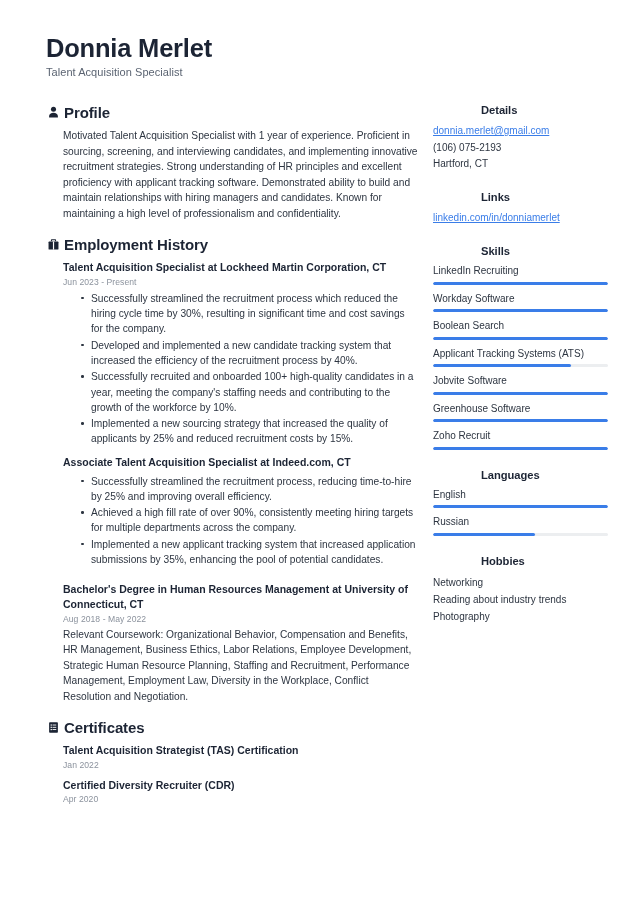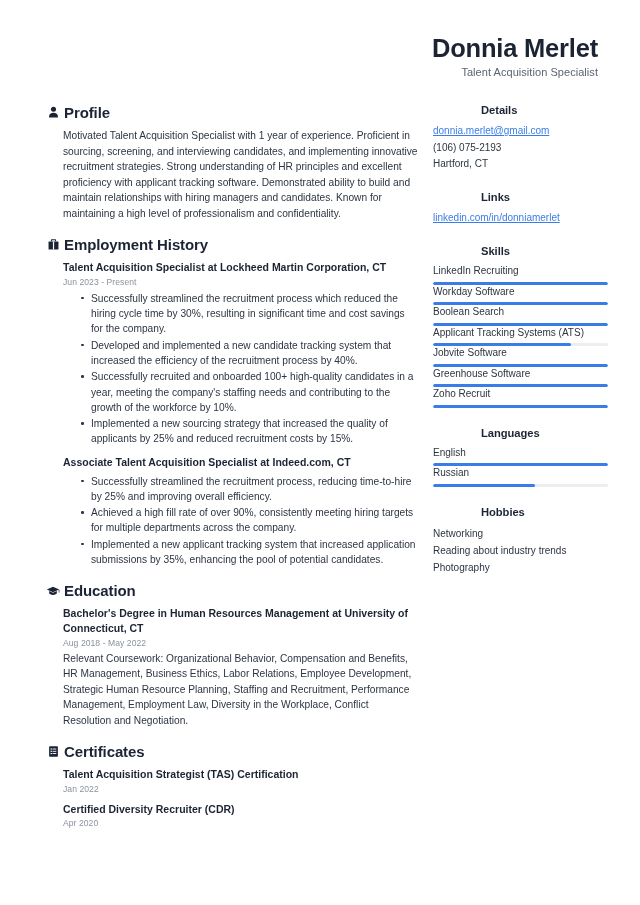--- a/index.html
+++ b/index.html
@@ -18,21 +18,21 @@
   .page {
     position: relative;
     width: 640px;
     height: 905px;
     background: #ffffff;
     padding: 34px 42px 10px 46px;
     overflow: hidden;
   }
 
   
-  .header { margin-bottom: 26px; text-align: right; }
+  .header { margin-bottom: 26px; }
 
   .name {
     font-size: 25.5px;
     font-weight: bold;
     color: #1c2434;
     letter-spacing: -0.2px;
     line-height: 1.15;
   }
 
   .job-title {
@@ -158,21 +158,21 @@
   .side-link {
     font-size: 10px;
     color: #3a7de8;
     text-decoration: underline;
     line-height: 1.62;
     display: block;
     word-break: break-all;
   }
 
   
-  .meter-row { }
+  .meter-row { margin-bottom: 7px; }
 
   .meter-label {
     font-size: 10px;
     color: #2d3541;
     margin-bottom: 4.5px;
     line-height: 1.3;
   }
 
   .meter-track {
     width: 100%;
@@ -253,30 +253,20 @@
               <li>Successfully streamlined the recruitment process, reducing time-to-hire by 25% and improving overall efficiency.</li>
               <li>Achieved a high fill rate of over 90%, consistently meeting hiring targets for multiple departments across the company.</li>
               <li>Implemented a new applicant tracking system that increased application submissions by 35%, enhancing the pool of potential candidates.</li>
             </ul>
           </div>
 
         </div>
       </div>
 
       <div class="section">
-        <div class="section-head">
-          <span class="section-icon">
-            <svg width="14" height="14" viewBox="0 0 16 16" fill="currentColor">
-              <path d="M8 3.1 0.9 6.2 8 9.3l7.1-3.1L8 3.1z"></path>
-              <path d="M3.6 8.1v2.6c0 1 2 1.8 4.4 1.8s4.4-.8 4.4-1.8V8.1L8 10.1 3.6 8.1z"></path>
-              <rect x="14.5" y="6.3" width="0.8" height="3.6" rx="0.4"></rect>
-            </svg>
-          </span>
-          <span class="section-title">Education</span>
-        </div>
         <div class="section-body">
           <div class="entry">
             <div class="entry-title">Bachelor's Degree in Human Resources Management at University of Connecticut, CT</div>
             <div class="entry-date">Aug 2018 - May 2022</div>
             <div class="entry-desc">Relevant Coursework: Organizational Behavior, Compensation and Benefits, HR Management, Business Ethics, Labor Relations, Employee Development, Strategic Human Resource Planning, Staffing and Recruitment, Performance Management, Employment Law, Diversity in the Workplace, Conflict Resolution and Negotiation.</div>
           </div>
         </div>
       </div>
 
       <div class="section">

